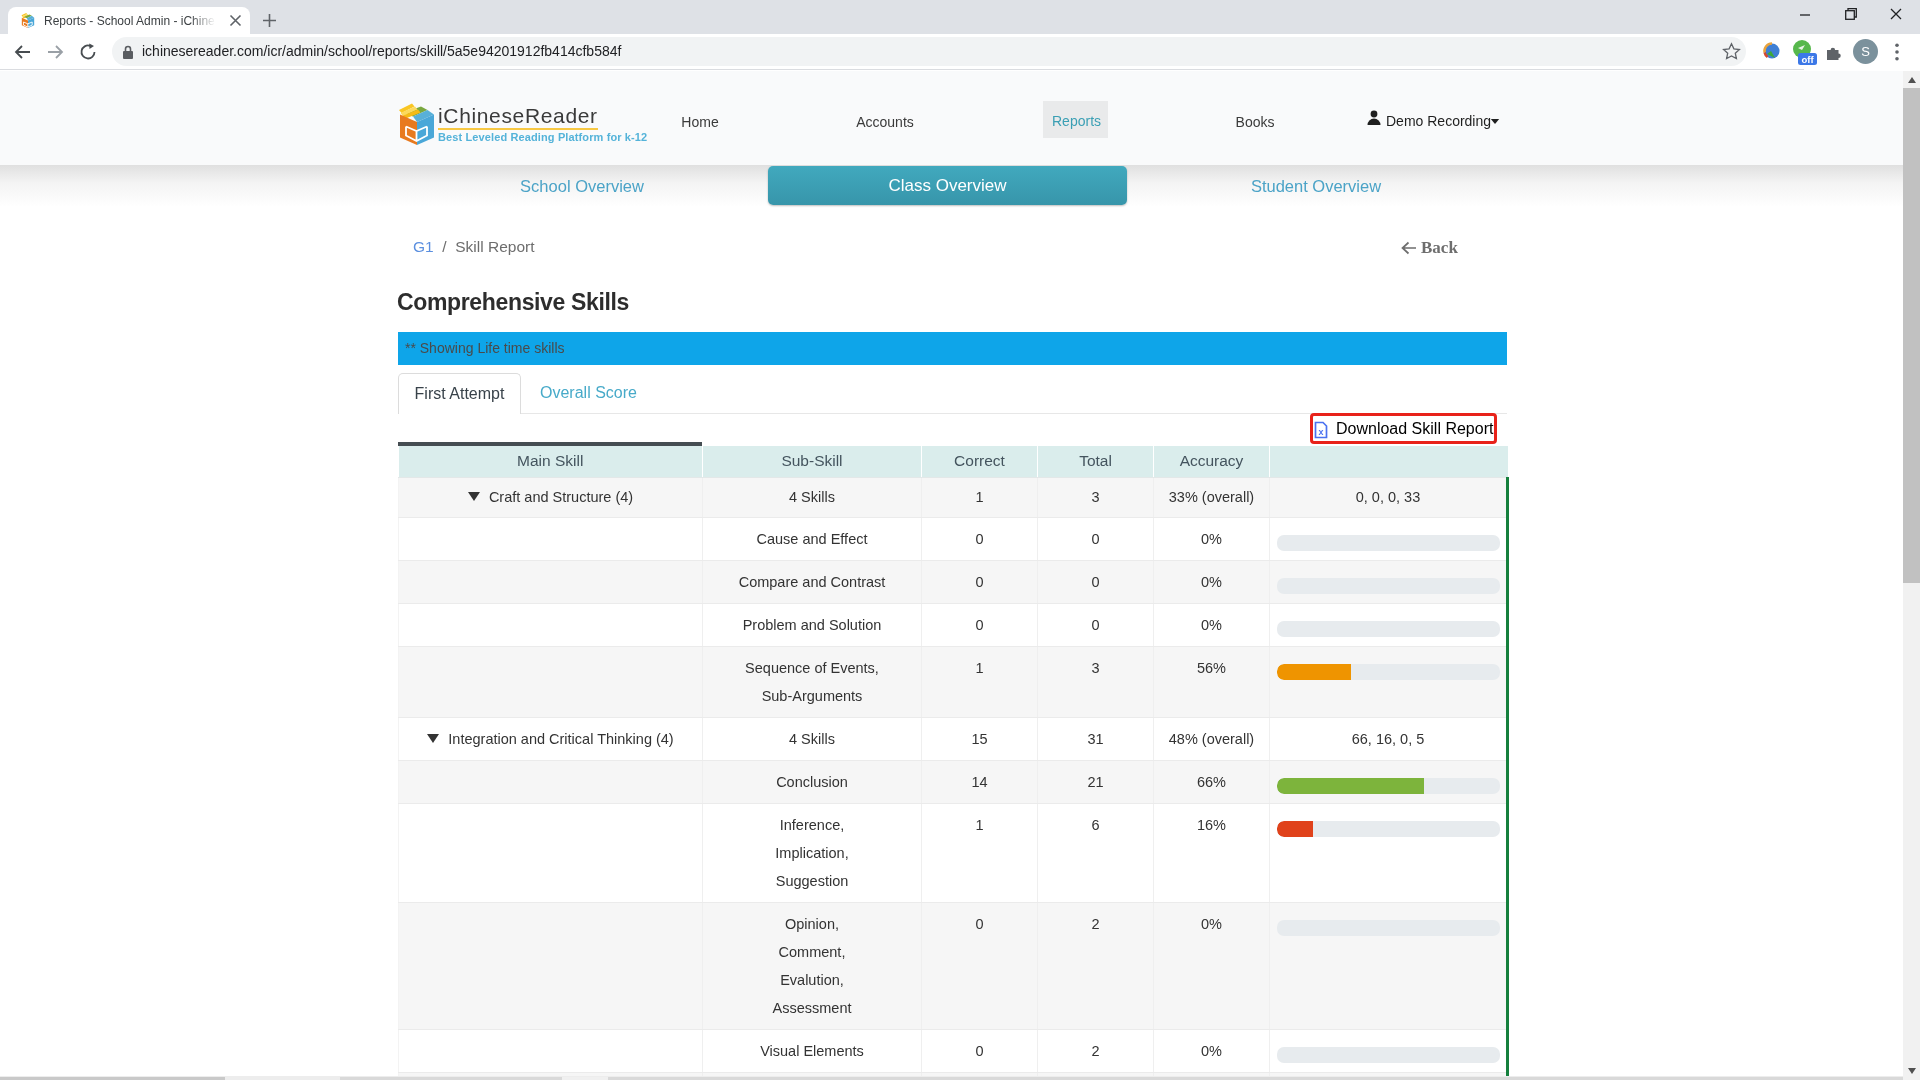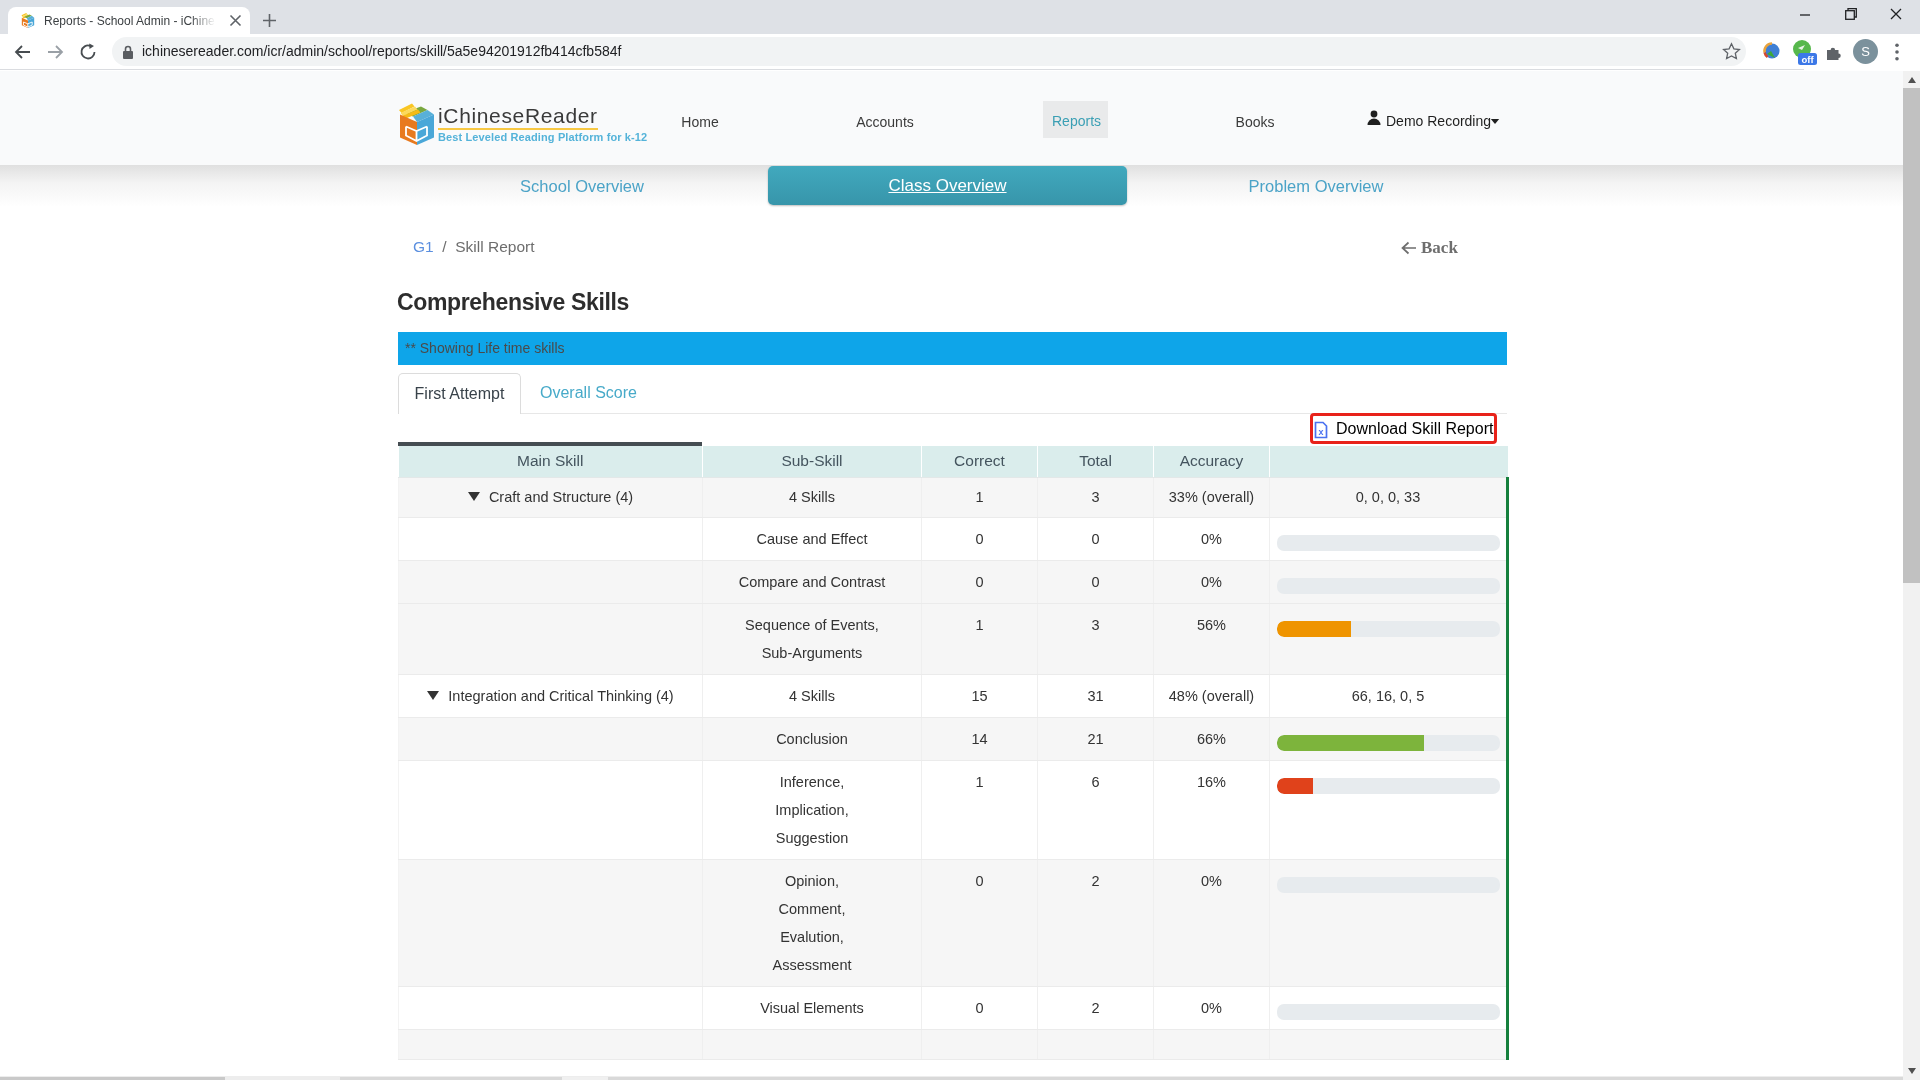--- a/index.html
+++ b/index.html
@@ -24,21 +24,21 @@
   #navshadow { position:absolute; left:0; top:165px; width:1903px; height:44px;
     background:linear-gradient(to bottom, rgba(60,60,60,0.16), rgba(90,90,90,0.07) 40%, rgba(255,255,255,0) 95%); }
   .navitem { position:absolute; top:43px; font-size:14px; color:#3a3a3a; transform:translateX(-50%); }
   #reportsbox { position:absolute; left:1043px; top:101px; width:65px; height:37px; background:#e9eaeb; }
   #reportstext { position:absolute; left:1052px; top:113px; font-size:14px; color:#3a9fb4; }
   
   #ovtabs { position:absolute; left:0; top:166px; width:1903px; height:39px; }
   .ovlink { position:absolute; top:11px; font-size:16.5px; color:#4ba3c7; transform:translateX(-50%); }
   #classbtn { position:absolute; left:768px; top:0px; width:359px; height:39px; border-radius:5px;
     background:linear-gradient(to bottom,#41a9be,#3795aa); box-shadow:0 1px 2px rgba(0,0,0,0.25);
-    color:#fff; font-size:17px; text-align:center; line-height:39px;text-decoration:underline; }
+    color:#fff; font-size:17px; text-align:center; line-height:39px; }
   
   #crumb { position:absolute; left:413px; top:238px; font-size:15.5px; color:#6d6d6d; }
   #crumb a { color:#5b8fdf; text-decoration:none; }
   #back { position:absolute; left:1421px; top:238px; font-size:17px; color:#6e6e6e; font-weight:bold;
     font-family:"Liberation Serif", serif; }
   #h1 { position:absolute; left:397px; top:289px; font-size:23px; font-weight:bold; color:#2d2d2d; letter-spacing:-0.35px;text-align:right;}
   #infobar { position:absolute; left:398px; top:332px; width:1109px; height:33px; background:#0ea5e9;
     font-size:14px; color:#4a4a4a; line-height:33px; padding-left:7px; }
   
   #tabline { position:absolute; left:520px; top:413px; width:987px; height:1px; background:#e7e7e7; }
@@ -186,21 +186,21 @@
   <path d="M0.5 15 a6.5 6.5 0 0 1 13 0 Z" fill="#1f1f1f"></path>
 </svg>
 <span class="abs" style="left:1386px;top:113px;font-size:14px;color:#1f1f1f">Demo Recording</span>
 <svg class="abs" style="left:1490px;top:118px" width="10" height="7" viewBox="0 0 12 8">
   <path d="M1 1 L6 7 L11 1 Z" fill="#1f1f1f"></path>
 </svg>
 <div id="navshadow"></div>
 <div id="ovtabs">
   <span class="ovlink" style="left:582px">School Overview</span>
   <div id="classbtn">Class Overview</div>
-  <span class="ovlink" style="left:1316px">Problem Overview</span>
+  <span class="ovlink" style="left:1316px">Student Overview</span>
 </div>
 
 <div id="crumb"><a>G1</a> &nbsp;/&nbsp; Skill Report</div>
 <svg class="abs" style="left:1401px;top:241px" width="16" height="14" viewBox="0 0 16 14">
   <path d="M15 7 H1.5 M7.5 1.5 L1.5 7 L7.5 12.5" fill="none" stroke="#6e6e6e" stroke-width="1.7"></path>
 </svg>
 <div id="back">Back</div>
 <div id="h1">Comprehensive Skills</div>
 <div id="infobar">** Showing Life time skills</div>
 <div id="tabline"></div>
@@ -252,20 +252,30 @@
   <tr class="g">
         <td></td>
         <td>Compare and Contrast</td>
         <td>0</td>
         <td>0</td>
         <td>0%</td>
         <td>
           <div class="bar"></div>
         </td>
       </tr>
+  <tr>
+        <td></td>
+        <td>Problem and Solution</td>
+        <td>0</td>
+        <td>0</td>
+        <td>0%</td>
+        <td>
+          <div class="bar"></div>
+        </td>
+      </tr>
   <tr class="g">
         <td></td>
         <td>Sequence of Events,<br>Sub-Arguments</td>
         <td>1</td>
         <td>3</td>
         <td>56%</td>
         <td>
           <div class="bar">
             <div class="fill" style="width:74px;background:#ef9400"></div>
           </div>

